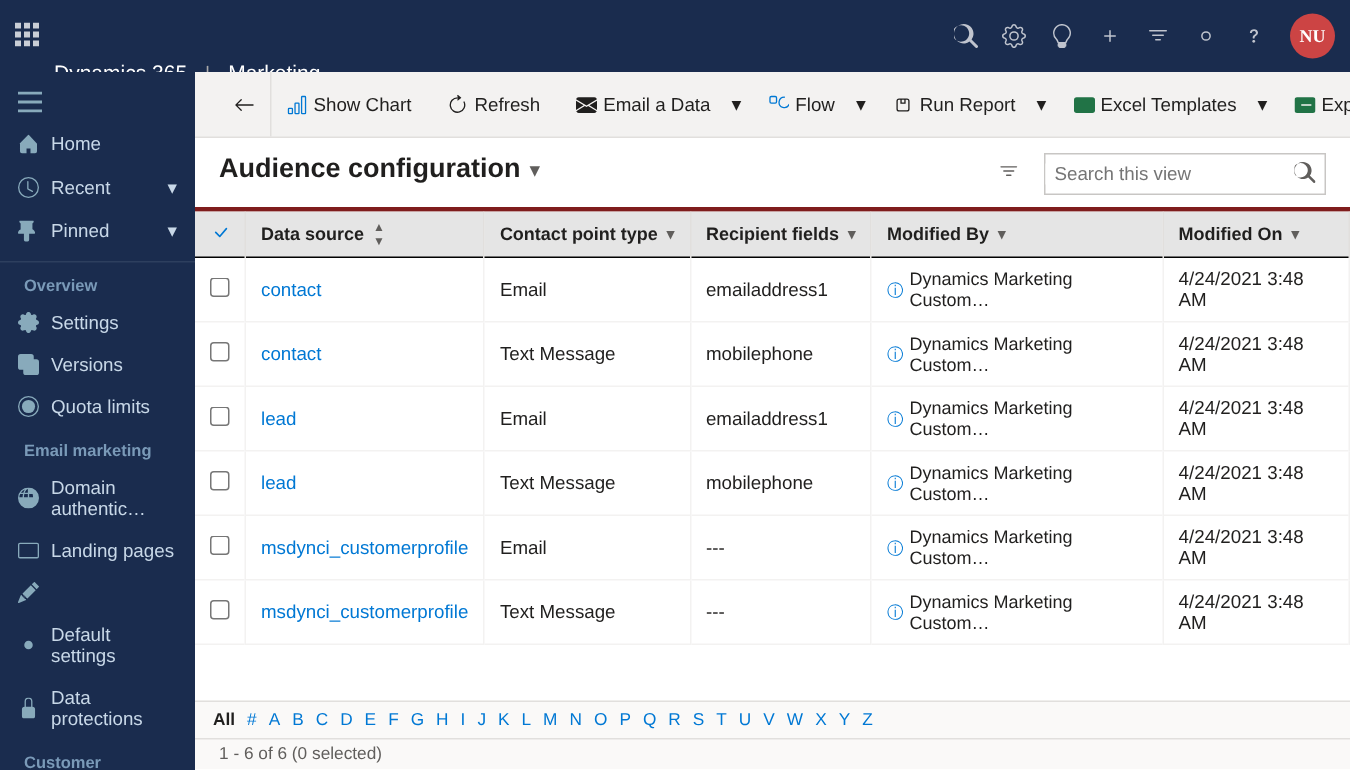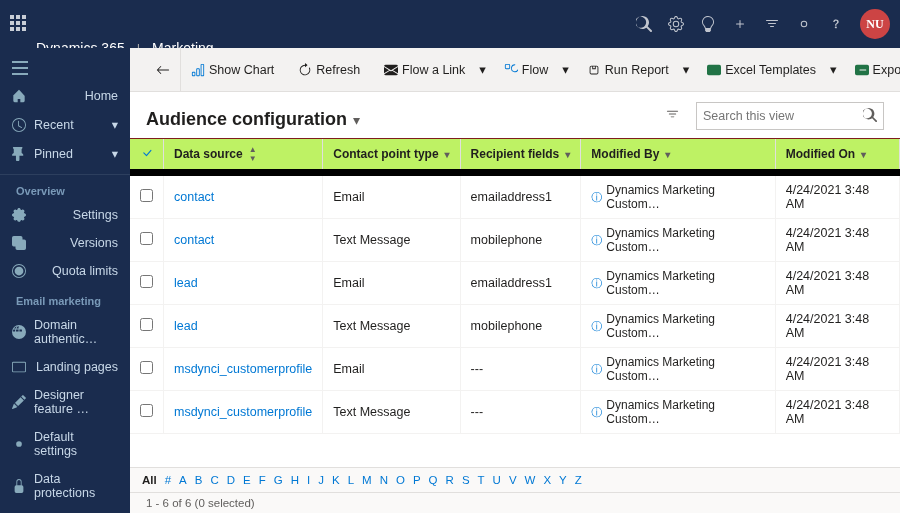--- a/index.html
+++ b/index.html
@@ -44,21 +44,20 @@
       overflow-y: auto;
       flex-shrink: 0;
     }
     .sidebar::-webkit-scrollbar { width: 4px; }
     .sidebar::-webkit-scrollbar-thumb { background: #345; }
     .sidebar-top { padding: 6px 0; border-bottom: 1px solid #2d3f5e; }
     .sidebar-item {
       display: flex; align-items: center; gap: 8px;
       padding: 7px 12px; cursor: pointer; color: #c8d8e8; font-size: 12.5px;
       transition: background 0.1s;
-      justify-content: space-between;
     }
     .sidebar-item svg { flex-shrink: 0; fill: #8ab; }
     .sidebar-section-label {
       padding: 10px 16px 4px; font-size: 11px; color: #7a9ab8; text-transform: none; font-weight: 600;
     }
     .sidebar-item .expand-icon { margin-left: auto; }
 
     
     .content-area {
       flex: 1;
@@ -84,44 +83,44 @@
       border: none; background: none; white-space: nowrap;
       height: 100%;
     }
     .cmd-btn svg { flex-shrink: 0; }
     .cmd-separator { width: 1px; height: 24px; background: #c8c6c4; margin: 0 2px; }
     .cmd-dropdown { padding: 6px 4px; cursor: pointer; color: #201f1e; height: 100%; display: flex; align-items: center; }
     .cmd-back { padding: 6px 10px; cursor: pointer; color: #201f1e; height: 100%; display: flex; align-items: center; border-right: 1px solid #e1dfdd; }
 
     
     .page-header {
-      display: flex; align-items: flex-end; justify-content: space-between;
+      display: flex; align-items: flex-start; justify-content: space-between;
       padding: 10px 16px 8px;
-      border-bottom: 1px solid #7f1d1d;
+      border-bottom: 3px solid #7f1d1d;
       flex-shrink: 0;
     }
     .page-title-wrap { display: flex; align-items: center; gap: 6px; }
     .page-title { font-size: 18px; font-weight: 600; color: #201f1e; }
     .page-title-chevron { color: #605e5c; cursor: pointer; font-size: 14px; }
     .search-bar { display: flex; align-items: center; border: 1px solid #c8c6c4; background: #fff; height: 28px; }
     .search-bar input { border: none; outline: none; padding: 0 6px; font-size: 12.5px; width: 160px; color: #201f1e; }
     .search-bar .search-icon-btn { padding: 0 6px; cursor: pointer; color: #605e5c; }
     .filter-icon-btn { padding: 0 8px; cursor: pointer; color: #605e5c; }
 
     
     .table-area {
       flex: 1;
       overflow-y: auto;
       overflow-x: hidden;
     }
     .table-area::-webkit-scrollbar { width: 8px; }
     .table-area::-webkit-scrollbar-thumb { background: #c8c6c4; border-radius: 4px; }
 
     table { width: 100%; border-collapse: collapse; }
-    thead tr { background: #bef264; border-bottom: 7px solid #000000; }
+    thead tr { background: #e5e5e5; border-bottom: 1px solid #000000; }
     thead th {
       padding: 6px 10px; text-align: left; font-size: 12px; font-weight: 600; color: #201f1e;
       white-space: nowrap; border-right: 1px solid #e1dfdd; cursor: pointer;
     }
     thead th:first-child { width: 30px; }
     thead th .th-inner { display: flex; align-items: center; gap: 4px; }
     thead th .sort-icons { display: flex; flex-direction: column; font-size: 8px; color: #605e5c; margin-left: 2px; }
     tbody tr { border-bottom: 1px solid #f3f2f1; }
     tbody td { padding: 7px 10px; font-size: 12.5px; color: #201f1e; border-right: 1px solid #f3f2f1; }
     tbody td.link-cell { color: #0078d4; cursor: pointer; }
@@ -269,21 +268,20 @@
     <div class="sidebar-item">
       <svg width="14" height="14" viewBox="0 0 16 16" fill="#8ab">
           <path d="M14.5 3a.5.5 0 0 1 .5.5v9a.5.5 0 0 1-.5.5h-13a.5.5 0 0 1-.5-.5v-9a.5.5 0 0 1 .5-.5h13zm-13-1A1.5 1.5 0 0 0 0 3.5v9A1.5 1.5 0 0 0 1.5 14h13a1.5 1.5 0 0 0 1.5-1.5v-9A1.5 1.5 0 0 0 14.5 2h-13z"></path>
         </svg>
       <span>Landing pages</span>
     </div>
     <div class="sidebar-item">
       <svg width="14" height="14" viewBox="0 0 16 16" fill="#8ab">
           <path d="M12.854.146a.5.5 0 0 0-.707 0L10.5 1.793 14.207 5.5l1.647-1.646a.5.5 0 0 0 0-.708l-3-3zm.646 6.061L9.793 2.5 3.293 9H3.5a.5.5 0 0 1 .5.5v.5h.5a.5.5 0 0 1 .5.5v.5h.5a.5.5 0 0 1 .5.5v.5h.5a.5.5 0 0 1 .5.5v.207l6.5-6.5zm-7.468 7.468A.5.5 0 0 1 6 13.5V13h-.5a.5.5 0 0 1-.5-.5V12h-.5a.5.5 0 0 1-.5-.5V11h-.5a.5.5 0 0 1-.5-.5V10h-.5a.499.499 0 0 1-.175-.032l-.179.178a.5.5 0 0 0-.11.168l-2 5a.5.5 0 0 0 .65.65l5-2a.5.5 0 0 0 .168-.11l.178-.178z"></path>
         </svg>
-      <span>Designer feature …</span>
     </div>
     <div class="sidebar-item">
       <svg width="14" height="14" viewBox="0 0 16 16" fill="#8ab">
           <path d="M8 4.754a3.246 3.246 0 1 0 0 6.492 3.246 3.246 0 0 0 0-6.492z"></path>
         </svg>
       <span>Default settings</span>
     </div>
     <div class="sidebar-item">
       <svg width="14" height="14" viewBox="0 0 16 16" fill="#8ab">
           <path d="M8 1a2 2 0 0 1 2 2v4H6V3a2 2 0 0 1 2-2zm3 6V3a3 3 0 0 0-6 0v4a2 2 0 0 0-2 2v5a2 2 0 0 0 2 2h6a2 2 0 0 0 2-2V9a2 2 0 0 0-2-2z"></path>
@@ -314,21 +312,21 @@
             <path d="M8 3a5 5 0 1 0 4.546 2.914.5.5 0 0 1 .908-.417A6 6 0 1 1 8 2v1z"></path>
             <path d="M8 4.466V.534a.25.25 0 0 1 .41-.192l2.36 1.966c.12.1.12.284 0 .384L8.41 4.658A.25.25 0 0 1 8 4.466z"></path>
           </svg>
         <span>Refresh</span>
       </div>
       <div class="cmd-separator"></div>
       <div class="cmd-btn">
         <svg width="14" height="14" viewBox="0 0 16 16" fill="#201f1e">
             <path d="M.05 3.555A2 2 0 0 1 2 2h12a2 2 0 0 1 1.95 1.555L8 8.414.05 3.555zM0 4.697v7.104l5.803-3.558L0 4.697zM6.761 8.83l-6.57 4.027A2 2 0 0 0 2 14h12a2 2 0 0 0 1.808-1.144l-6.57-4.027L8 9.586l-1.239-.757zm3.436-.586L16 11.801V4.697l-5.803 3.546z"></path>
           </svg>
-        <span>Flow a Link</span>
+        <span>Email a Data</span>
       </div>
       <div class="cmd-dropdown">▾</div>
       <div class="cmd-separator"></div>
       <div class="cmd-btn">
         <svg width="14" height="14" viewBox="0 0 16 16" fill="#0078d4">
             <path d="M1 2.5A1.5 1.5 0 0 1 2.5 1h3A1.5 1.5 0 0 1 7 2.5v3A1.5 1.5 0 0 1 5.5 7h-3A1.5 1.5 0 0 1 1 5.5v-3zM2.5 2a.5.5 0 0 0-.5.5v3a.5.5 0 0 0 .5.5h3a.5.5 0 0 0 .5-.5v-3a.5.5 0 0 0-.5-.5h-3zm10.042.479a.5.5 0 1 0-.084-.998 4.5 4.5 0 1 0 4.045 6.431.5.5 0 1 0-.9-.428 3.5 3.5 0 1 1-3.061-5.005z"></path>
           </svg>
         <span>Flow</span>
       </div>
       <div class="cmd-dropdown">▾</div>

